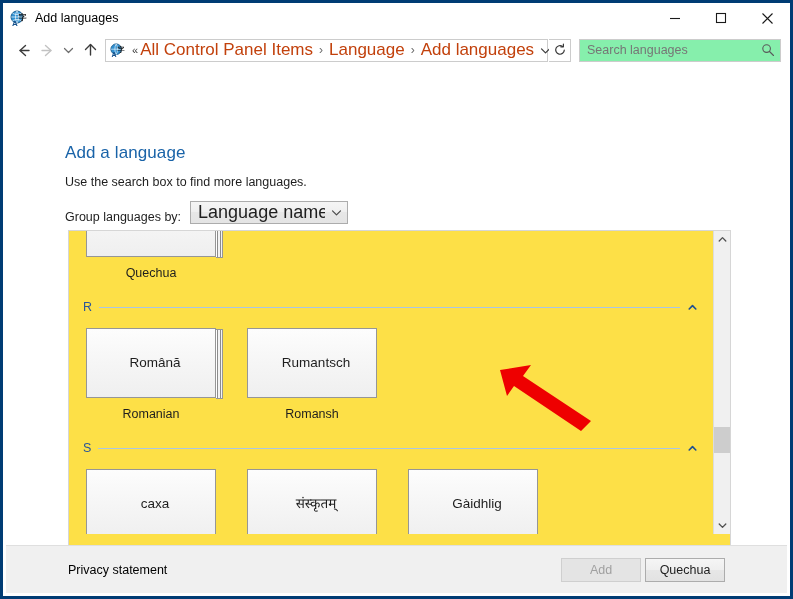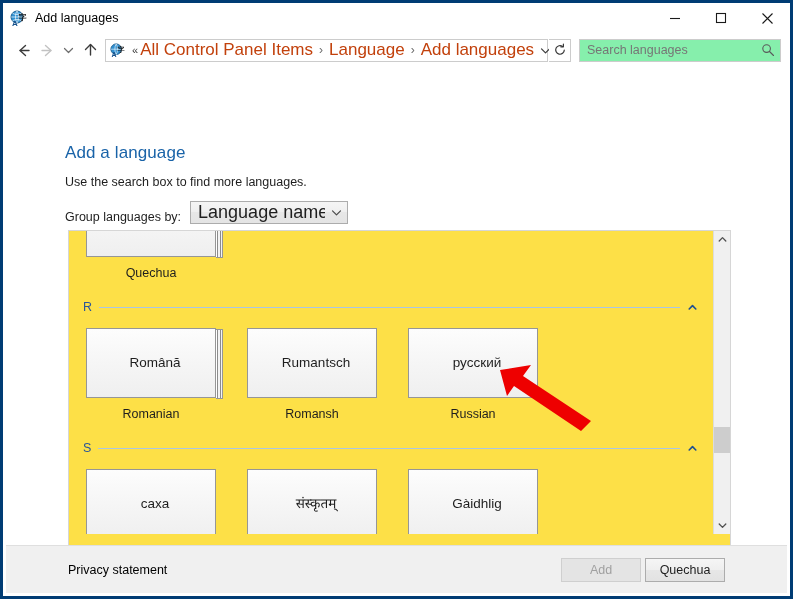--- a/index.html
+++ b/index.html
@@ -536,26 +536,20 @@
                 <div class="tile stacked">
                   <span class="tile-native">Română</span>
                 </div>
                 <div class="tile-english">Romanian</div>
               </div>
               <div class="tile-cell">
                 <div class="tile">
                   <span class="tile-native">Rumantsch</span>
                 </div>
                 <div class="tile-english">Romansh</div>
-              </div>
-              <div class="tile-cell">
-                <div class="tile">
-                  <span class="tile-native">русский</span>
-                </div>
-                <div class="tile-english">Russian</div>
               </div>
             </div>
             <div class="group-header">
               <span class="group-letter">S</span>
               <span class="group-line"></span>
               <span class="group-collapse">
                 <svg width="9" height="9" viewBox="0 0 9 9">
                   <path d="M1.2 6L4.5 2.6 7.8 6" stroke="#1d4f91" stroke-width="1.6" fill="none" stroke-linecap="round" stroke-linejoin="round"></path>
                 </svg>
               </span>

